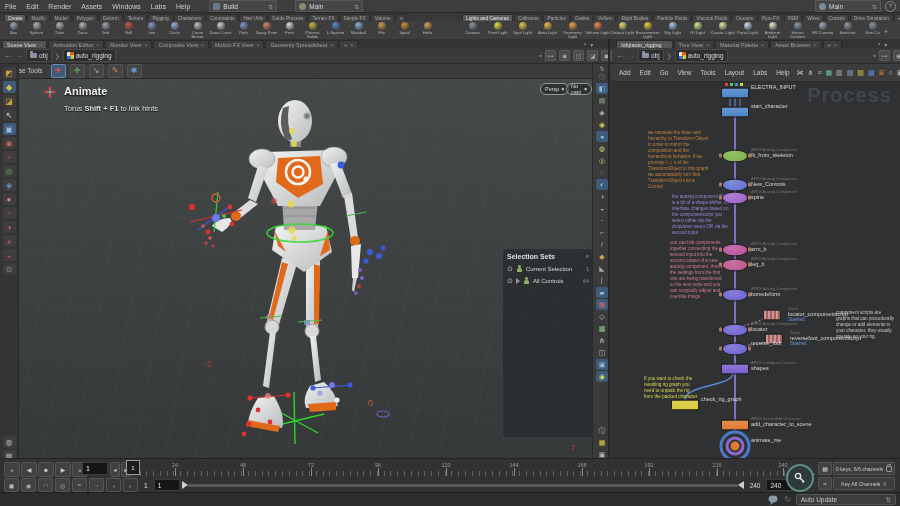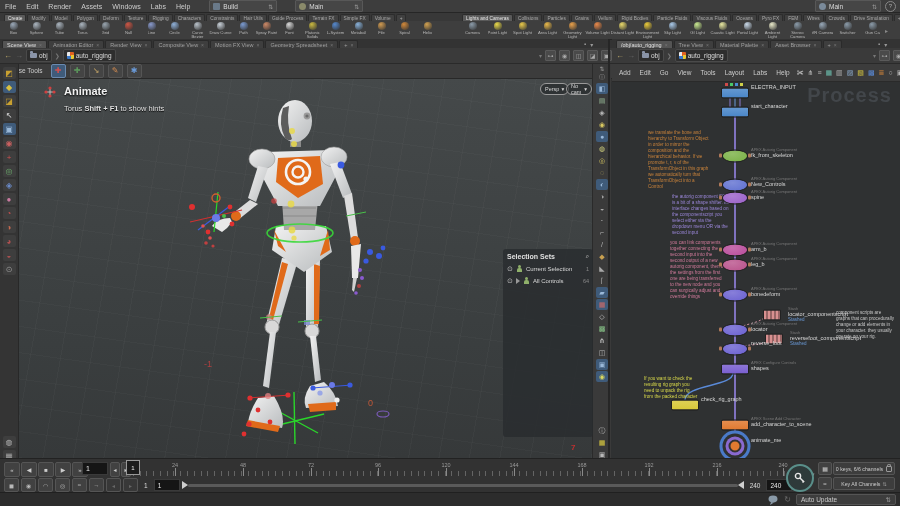--- a/index.html
+++ b/index.html
@@ -670,21 +670,21 @@
     <svg class="abs" style="left:26px;top:8px;" width="12" height="12" viewBox="0 0 12 12">
       <line x1="6" y1="1" x2="6" y2="11" stroke="#bbb" stroke-width="1"></line>
       <line x1="1" y1="6" x2="11" y2="6" stroke="#bbb" stroke-width="1"></line>
       <circle cx="6" cy="2" r="1.6" fill="#d04040"></circle>
         <circle cx="2" cy="6" r="1.6" fill="#d04040"></circle>
       <circle cx="10" cy="6" r="1.6" fill="#d04040"></circle>
         <circle cx="6" cy="10" r="1.6" fill="#d04040"></circle>
     </svg>
     <div class="hud-title" style="left:46px;top:7px;">Animate</div>
     <div class="hud-hint" style="left:46px;top:26px;">
-      <span>Torus </span><b>Shift + F1</b><span> to show hints</span>
+      <span>Torus </span><b>Shift + F1</b><span> to link hints</span>
     </div>
     <div class="vp-pill" style="left:522px;top:5px;">
       <span>Persp</span>
         <span>▾</span>
     </div>
 
     <div class="vp-pill" style="left:548px;top:5px;">
       <span>No cam</span>
         <span>▾</span>
     </div>

